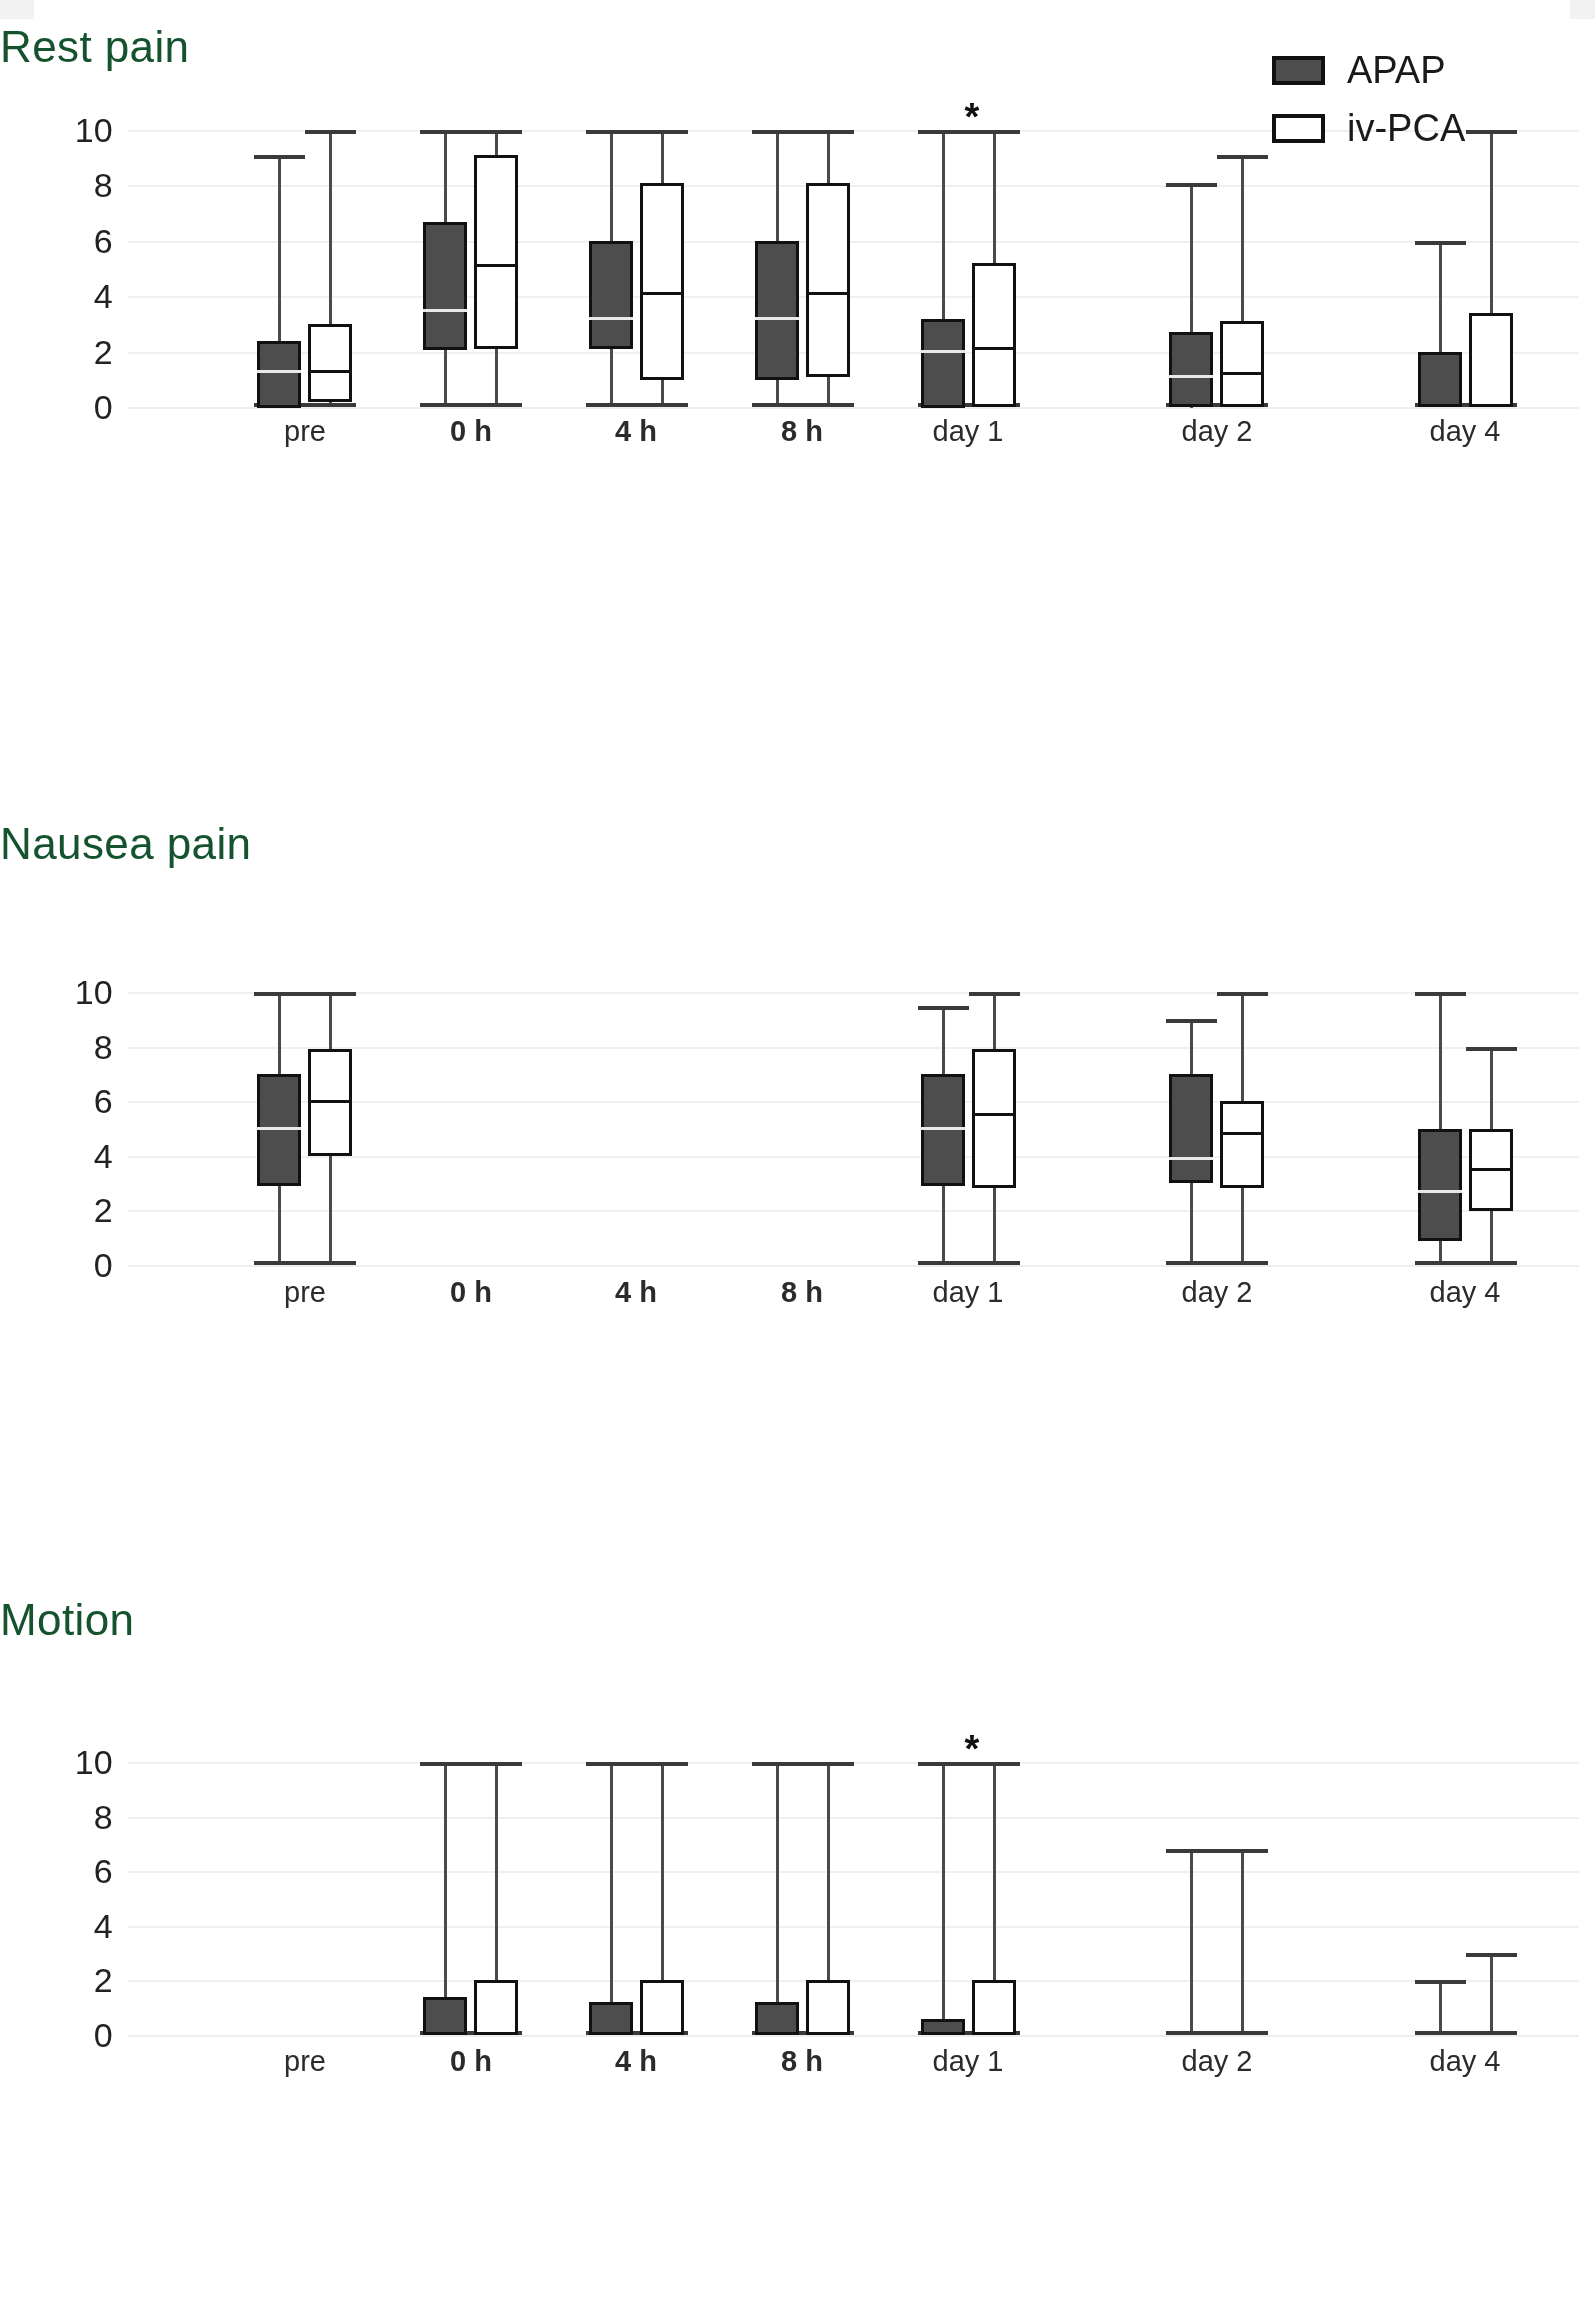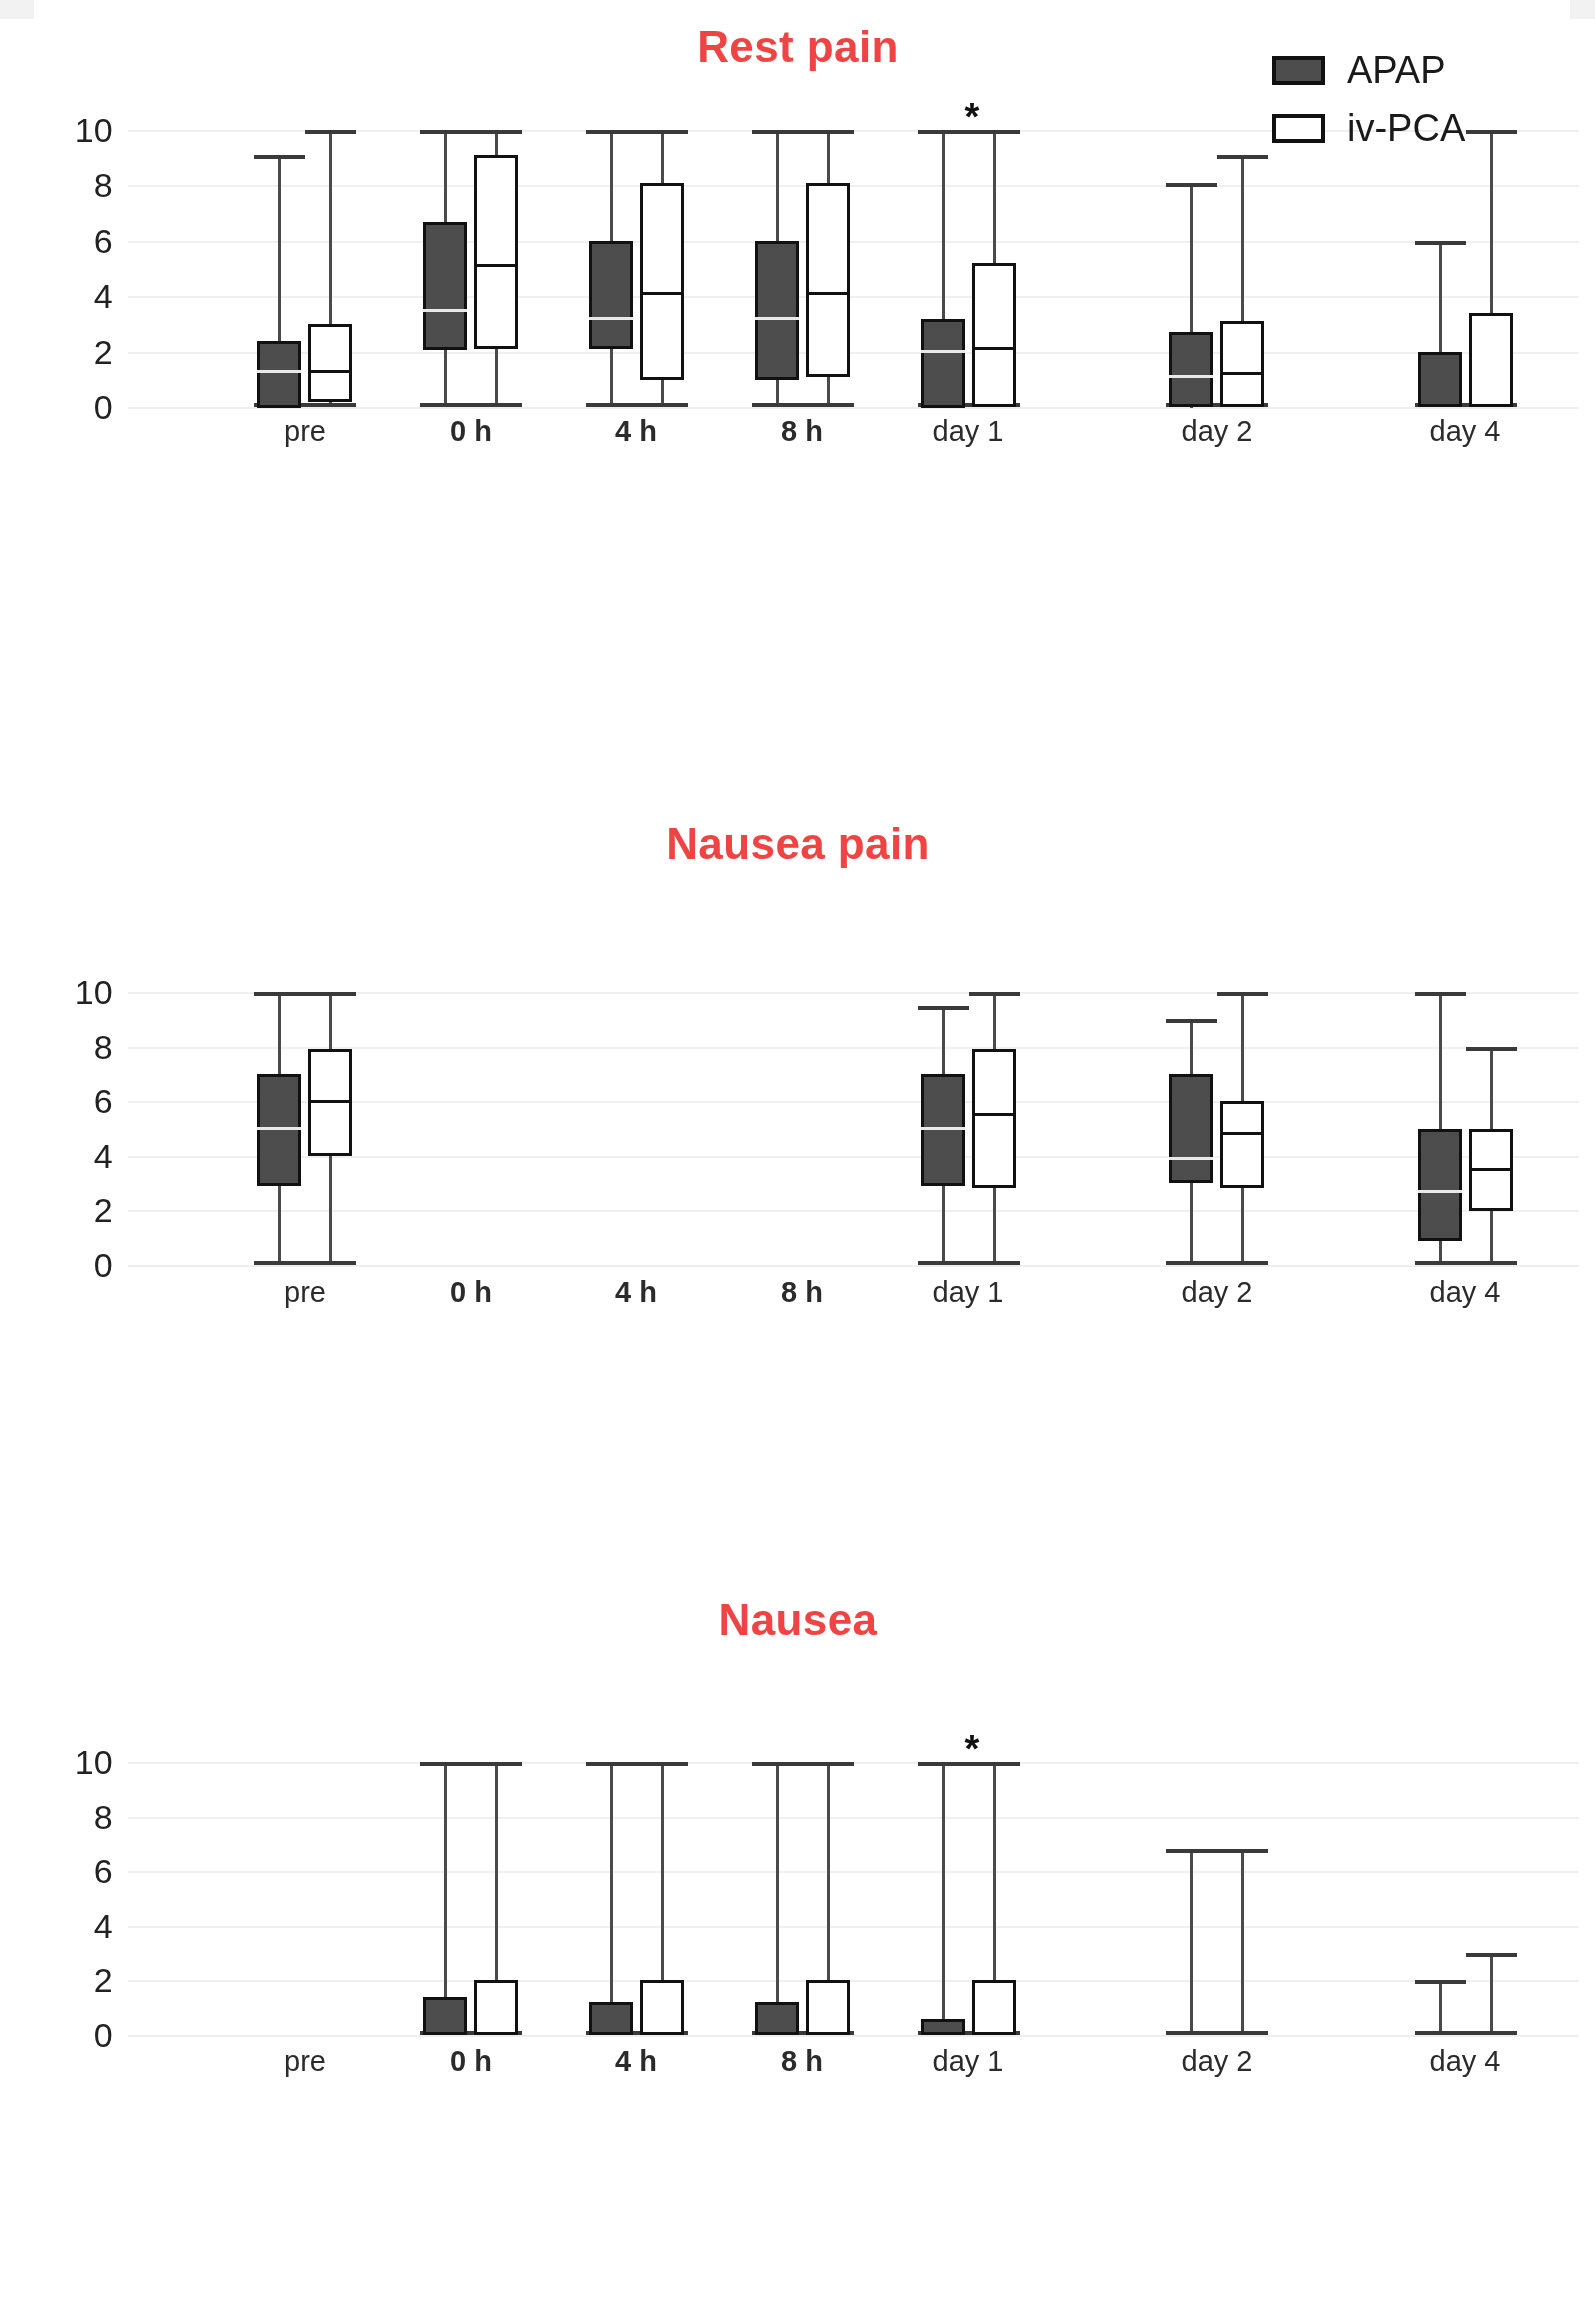--- a/index.html
+++ b/index.html
@@ -8,22 +8,22 @@
     font-family:"Liberation Sans", sans-serif;
     color:#111;
     position:relative;
     overflow:hidden;
   }
   .top-strip{position:absolute;left:0;top:0;width:1596px;height:19px;background:#f2f2f2;}
   .top-strip .inner{position:absolute;left:34px;top:0;right:25.6px;height:19px;background:#ffffff;}
 
   .panel{position:absolute;left:0;width:1596px;}
   .panel-title{
-    text-align:center;font-size:44px;font-weight:700;letter-spacing:0.4px;
-    color:#ef4444;line-height:1;
+    font-size:44px;font-weight:400;letter-spacing:0.4px;
+    color:#14532d;line-height:1;
   }
 
   .plot-wrap{position:relative;}
 
   .yaxis{position:absolute;left:0;top:0;width:128px;height:100%;}
   .ytick{
     position:absolute;right:15.4px;font-size:34px;color:#222;
     transform:translateY(-50%);white-space:nowrap;
   }
 
@@ -303,21 +303,21 @@
         <div class="xlab" style="left: 177px;">pre</div>
         <div class="xlab bold" style="left: 343px;">0 h</div>
         <div class="xlab bold" style="left: 508px;">4 h</div>
         <div class="xlab bold" style="left: 674px;">8 h</div>
         <div class="xlab" style="left: 840px;">day 1</div>
         <div class="xlab" style="left: 1089px;">day 2</div>
         <div class="xlab" style="left: 1337px;">day 4</div>
       </div>
     </div>
     <div class="panel" style="top: 1596px;">
-      <div class="panel-title" style="position: absolute; left: 0px; width: 1596px; top: 1.7px;">Nausea</div>
+      <div class="panel-title" style="position: absolute; left: 0px; width: 1596px; top: 1.7px;">Motion</div>
       <div class="plot-wrap" style="position: absolute; left: 0px; width: 1596px; top: 166px; height: 273px;">
         <div class="yaxis">
           <div class="ytick" style="top: 273px;">0</div>
           <div class="ytick" style="top: 218px;">2</div>
           <div class="ytick" style="top: 164px;">4</div>
           <div class="ytick" style="top: 109px;">6</div>
           <div class="ytick" style="top: 55px;">8</div>
           <div class="ytick" style="top: 0px;">10</div>
         </div>
         <div class="plotarea">

